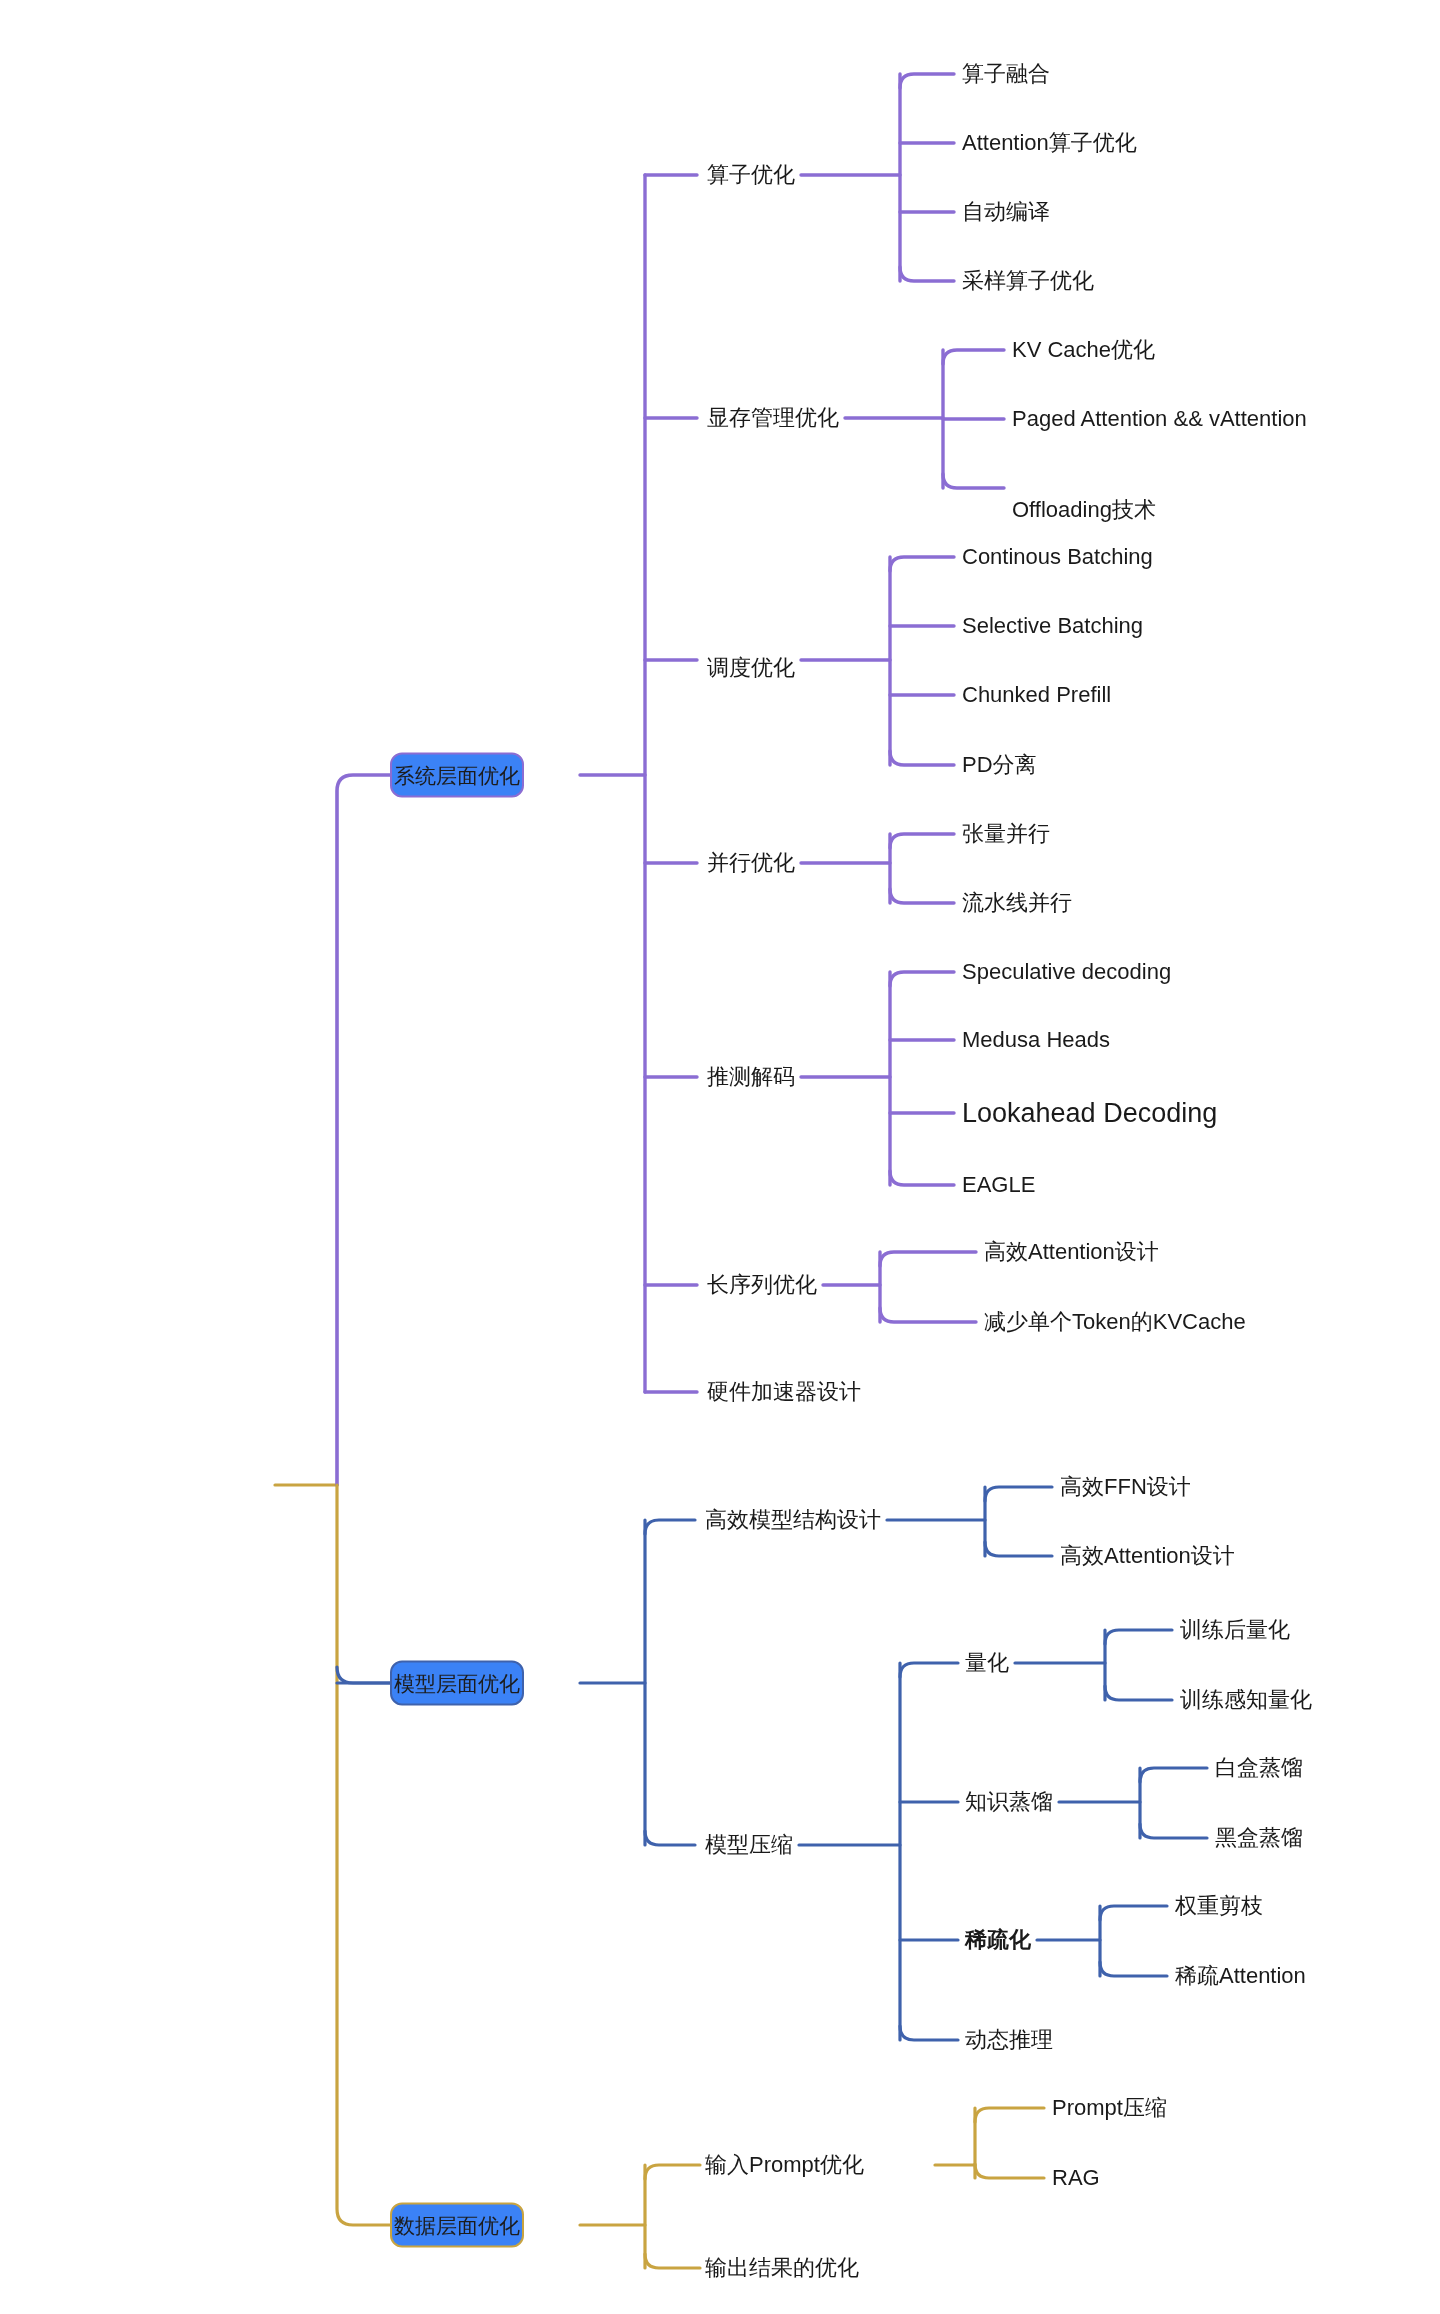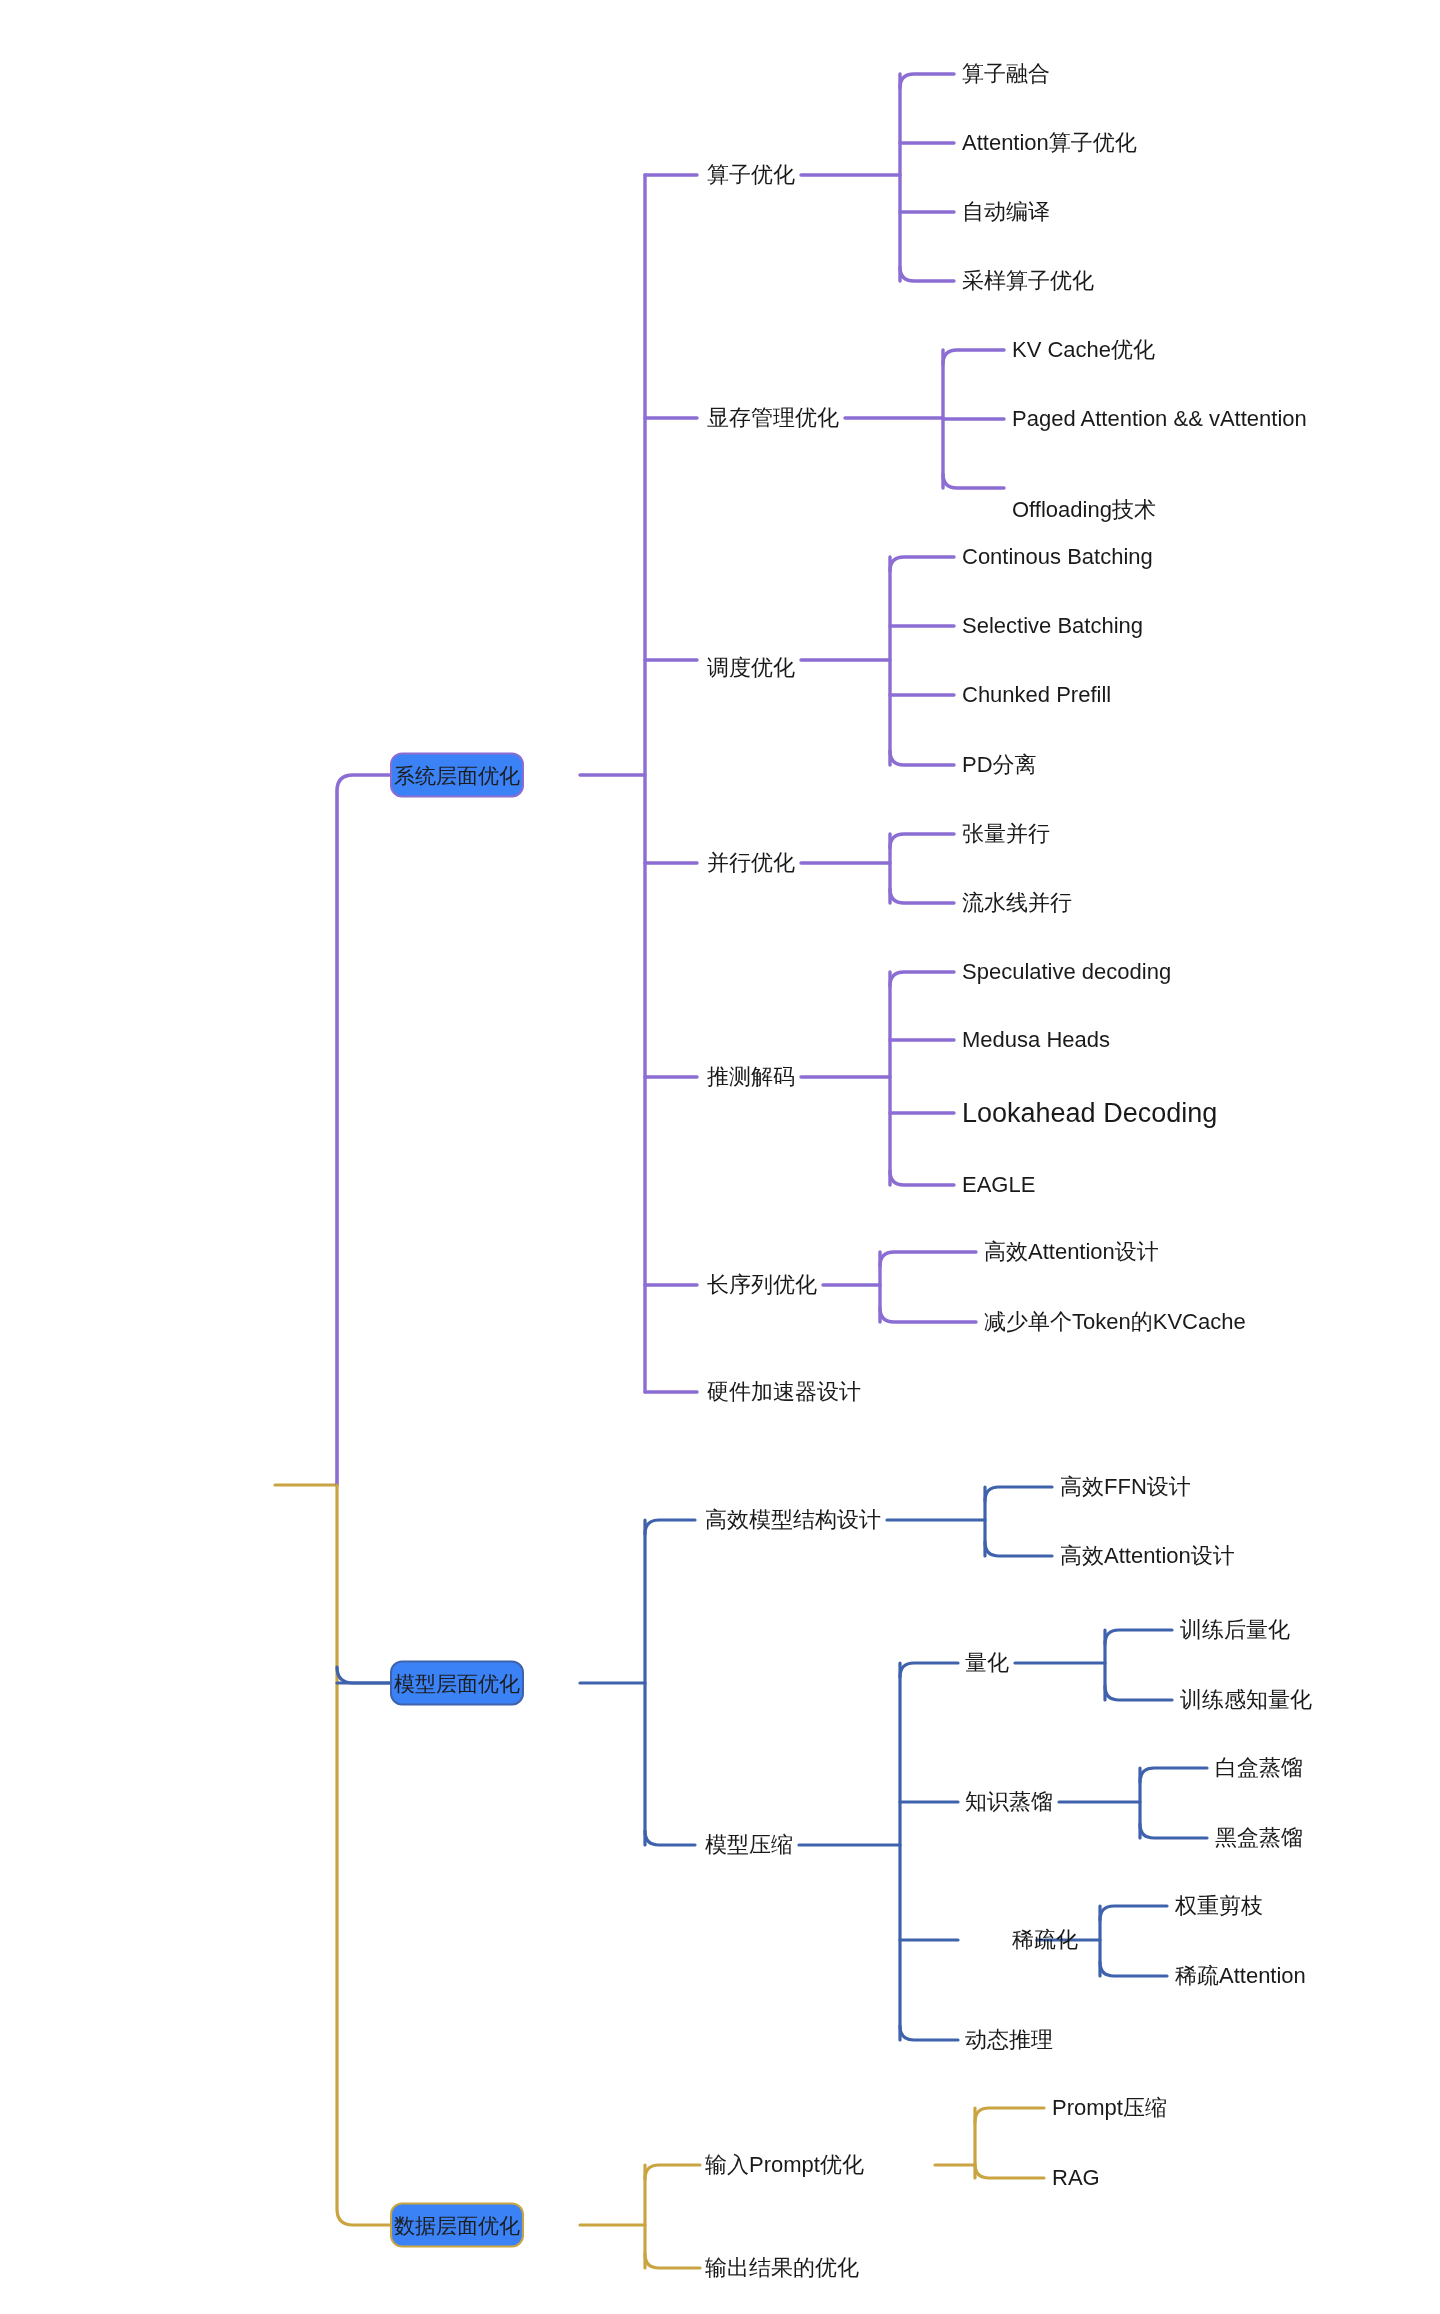--- a/index.html
+++ b/index.html
@@ -141,21 +141,21 @@
     <div class="node lvl3" style="left: 705px; top: 1520px;">高效模型结构设计</div>
     <div class="node leaf" style="left: 1060px; top: 1487px;">高效FFN设计</div>
     <div class="node leaf" style="left: 1060px; top: 1556px;">高效Attention设计</div>
     <div class="node lvl3" style="left: 705px; top: 1845px;">模型压缩</div>
     <div class="node lvl3" style="left: 965px; top: 1663px;">量化</div>
     <div class="node leaf" style="left: 1180px; top: 1630px;">训练后量化</div>
     <div class="node leaf" style="left: 1180px; top: 1700px;">训练感知量化</div>
     <div class="node lvl3" style="left: 965px; top: 1802px;">知识蒸馏</div>
     <div class="node leaf" style="left: 1215px; top: 1768px;">白盒蒸馏</div>
     <div class="node leaf" style="left: 1215px; top: 1838px;">黑盒蒸馏</div>
-    <div class="node lvl3" style="left: 1012px; top: 1940px;">稀疏化</div>
+    <div class="node lvl3" style="left: 965px; top: 1940px; font-weight: bold;">稀疏化</div>
     <div class="node leaf" style="left: 1175px; top: 1906px;">权重剪枝</div>
     <div class="node leaf" style="left: 1175px; top: 1976px;">稀疏Attention</div>
     <div class="node lvl3" style="left: 965px; top: 2040px;">动态推理</div>
     <div class="node lvl3" style="left: 705px; top: 2165px;">输入Prompt优化</div>
     <div class="node lvl3" style="left: 705px; top: 2268px;">输出结果的优化</div>
     <div class="node leaf" style="left: 1052px; top: 2108px;">Prompt压缩</div>
     <div class="node leaf" style="left: 1052px; top: 2178px;">RAG</div>
   </div>
 
 </body></html>

